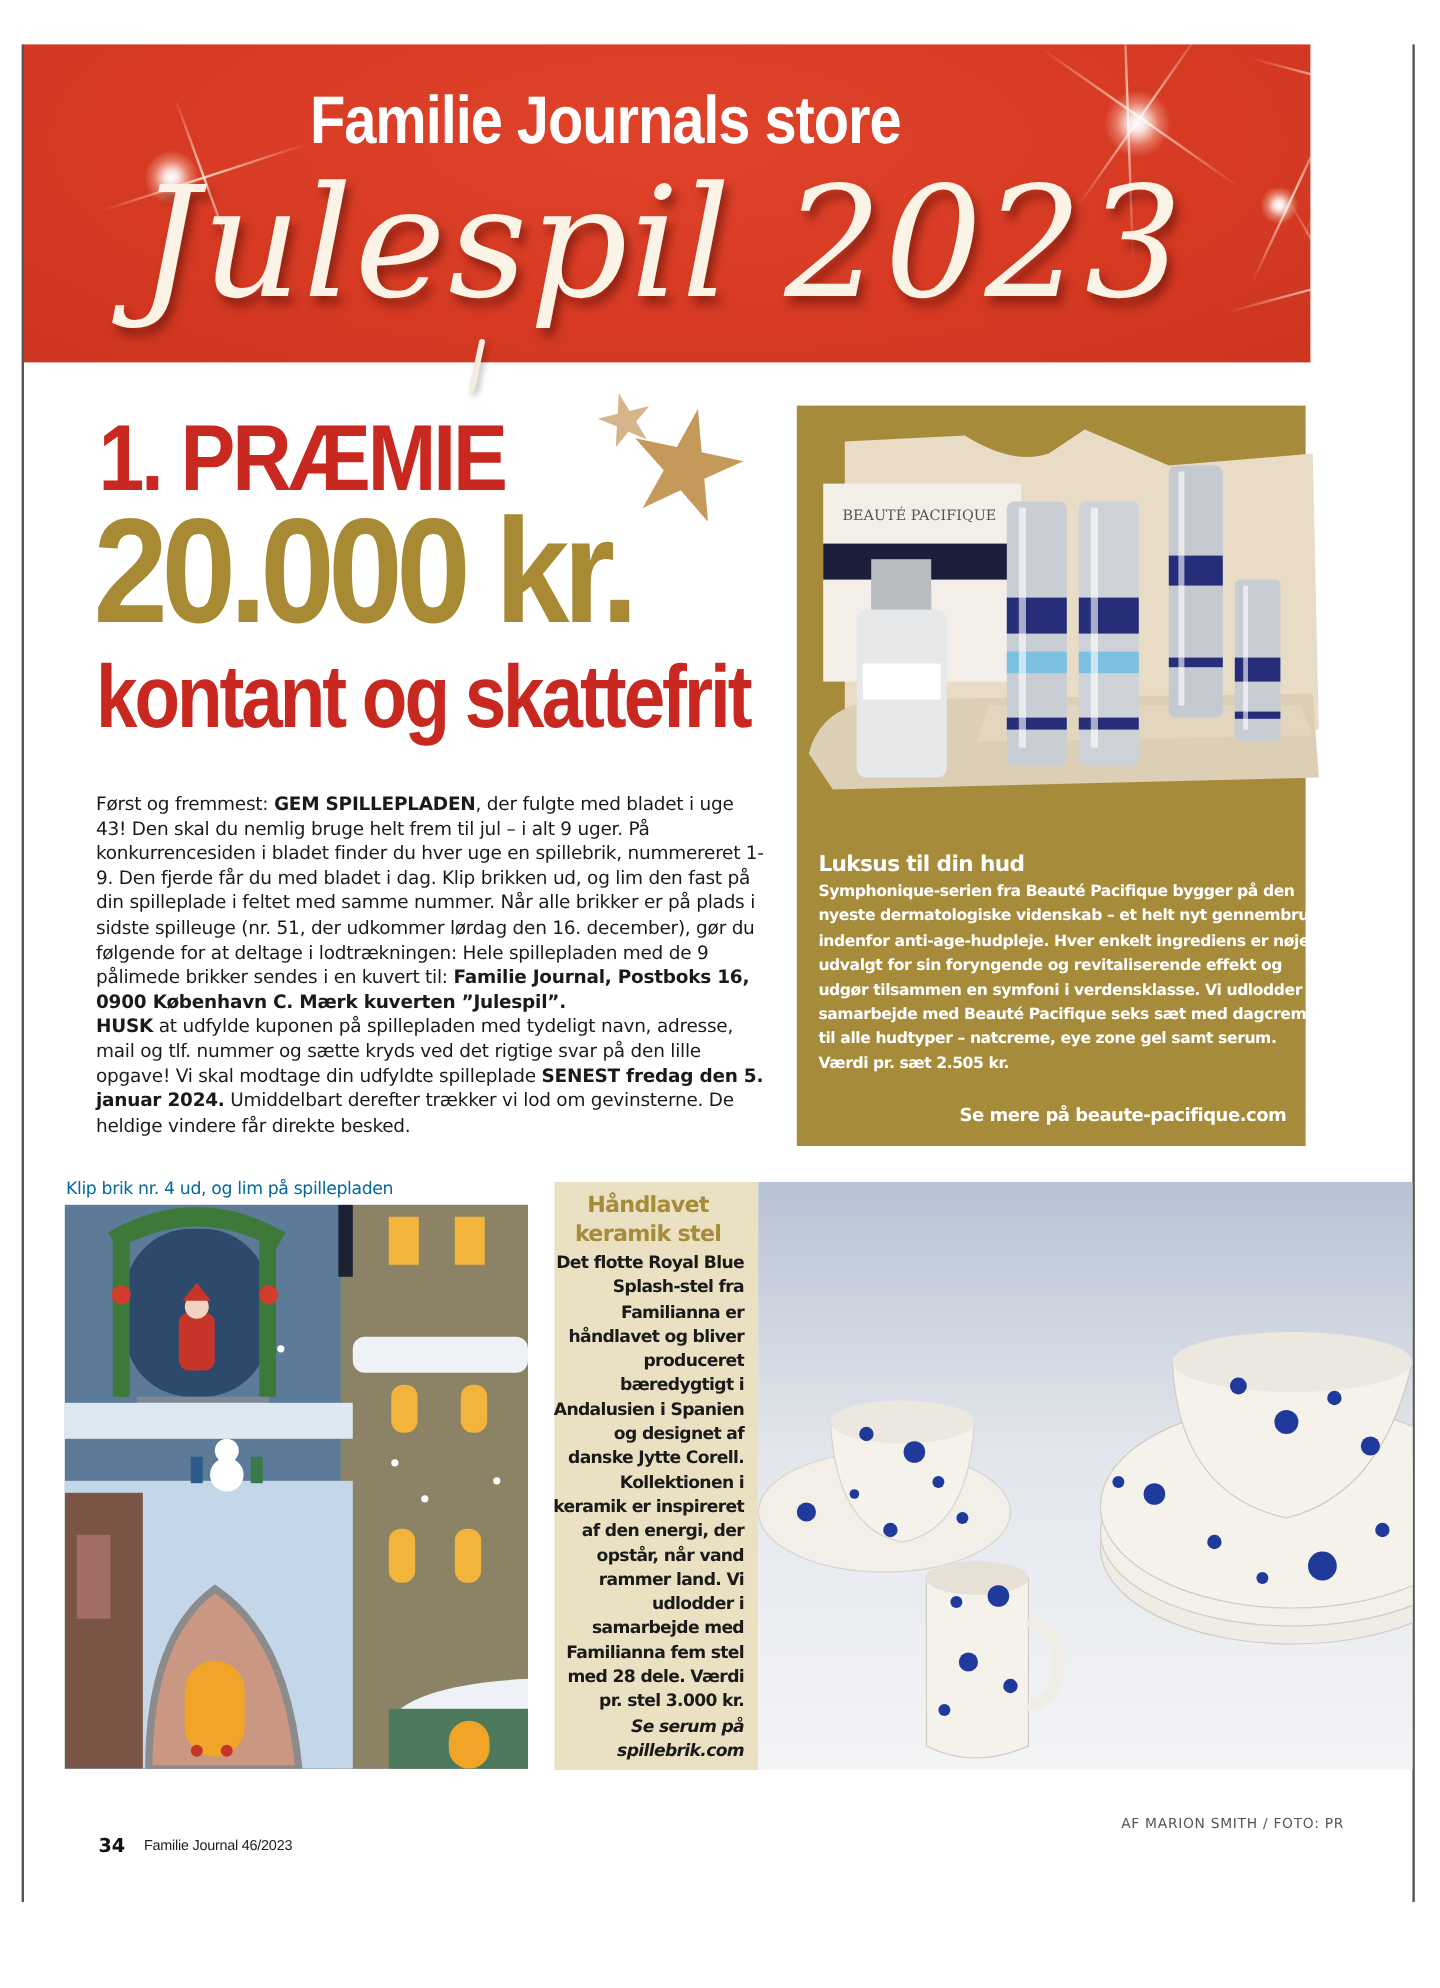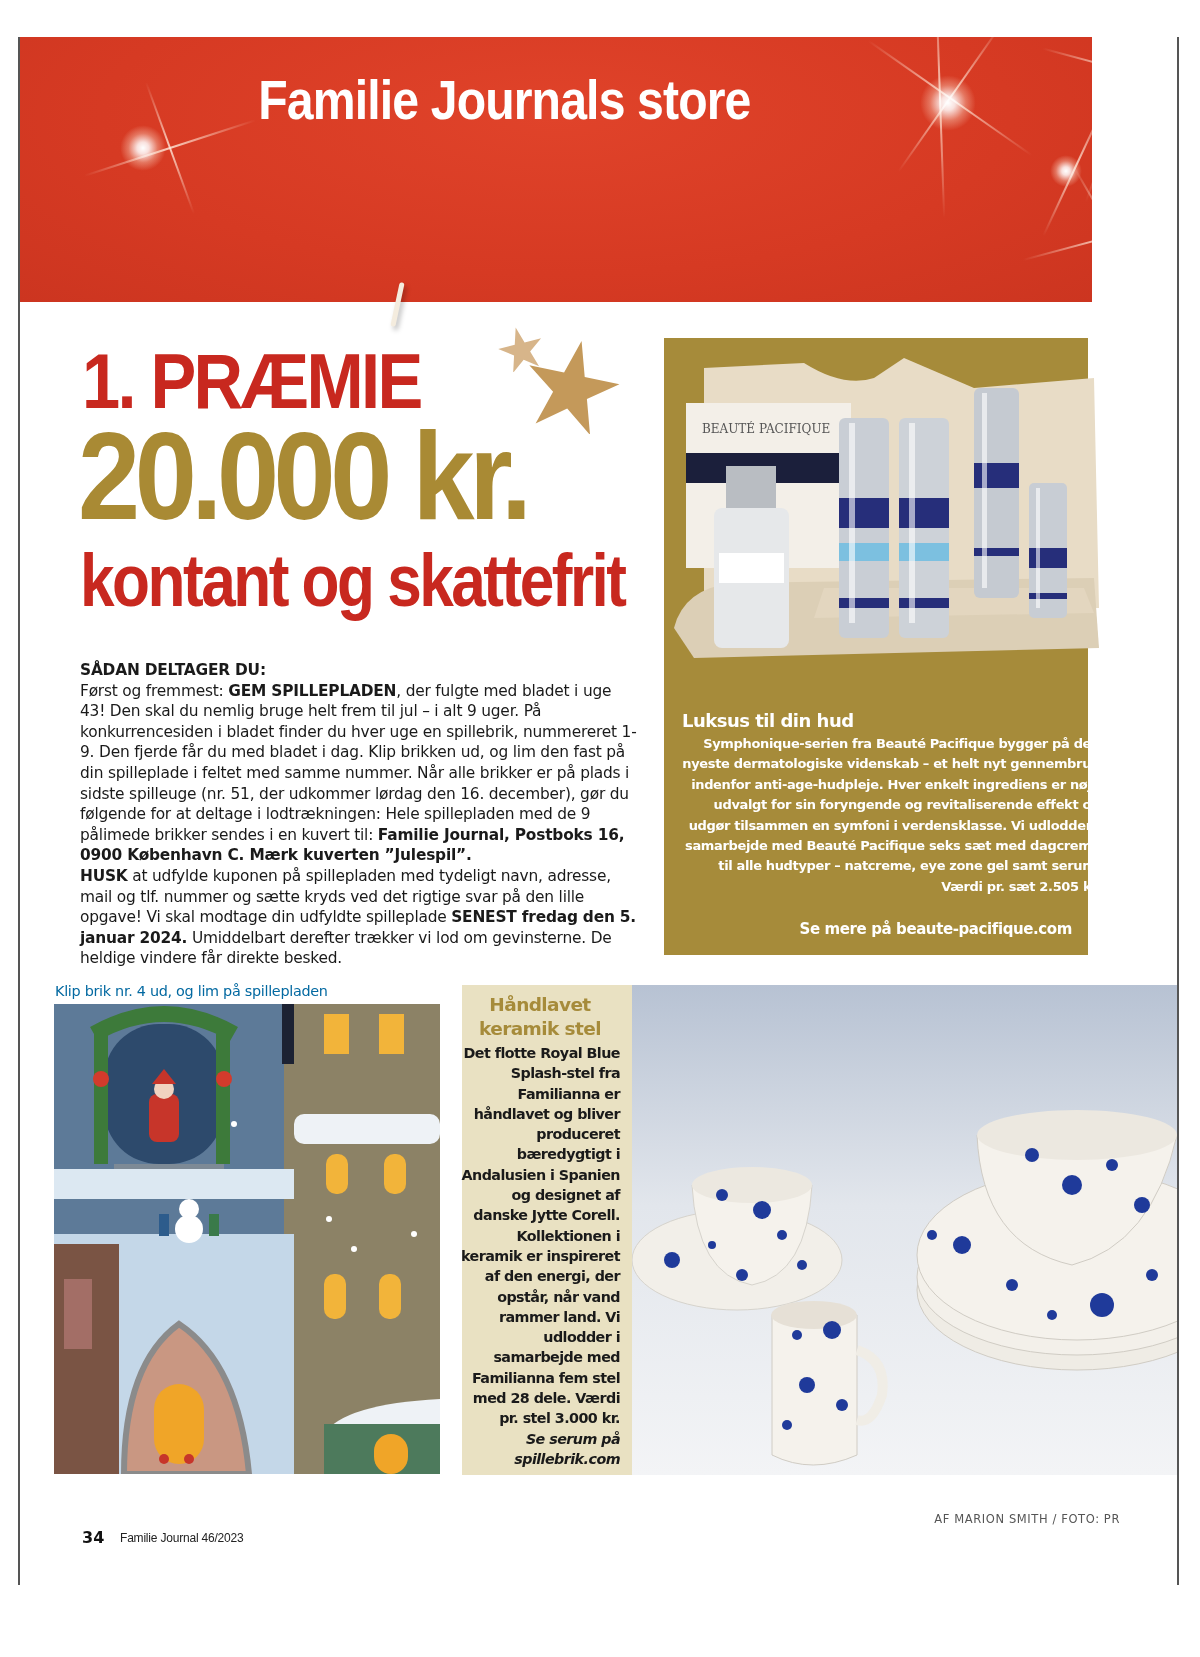--- a/index.html
+++ b/index.html
@@ -32,21 +32,21 @@
     font-size: 74px; color: #c8281f; letter-spacing: -3px; transform: scaleX(0.84); transform-origin: left; }
   .star { position: absolute; }
 
   
   .rules { position: absolute; left: 80px; top: 660px; width: 560px; font-family: "DejaVu Sans", sans-serif;
     font-size: 15.4px; line-height: 20.6px; color: #1a1a1a; letter-spacing: -0.2px; }
   .rules b { font-weight: 700; }
   .rules .heading { font-weight: 700; display: block; }
 
   
-  .gold-box { position: absolute; left: 664px; top: 338px; width: 424px; height: 617px; background: #a68b3a; text-align: right; }
+  .gold-box { position: absolute; left: 664px; top: 338px; width: 424px; height: 617px; background: #a68b3a; }
   .product-photo { position: absolute; left: 10px; top: 10px; width: 430px; height: 345px; }
   .gold-title { position: absolute; left: 18px; top: 372px; font-family: "DejaVu Sans", sans-serif; font-weight: 700;
     font-size: 18px; color: #fff; letter-spacing: -0.5px; }
   .gold-text { position: absolute; left: 18px; top: 396px; width: 418px; font-family: "DejaVu Sans", sans-serif; font-weight: 700;
     font-size: 13px; line-height: 20.4px; color: #fff; letter-spacing: -0.35px; }
   .gold-link { position: absolute; right: 16px; top: 582px; font-family: "DejaVu Sans", sans-serif; font-weight: 700; 
     font-size: 15px; color: #fff; letter-spacing: -0.4px; }
 
   
   .brick-caption { position: absolute; left: 55px; top: 983px; font-family: "DejaVu Sans", sans-serif;
@@ -90,36 +90,36 @@
   <div class="sparkle" style="left:1090px;top:40px;"></div>
 
   <div class="ray" style="left:1000px;top:200px;width:170px;transform:rotate(-15deg);"></div>
   <div class="ray" style="left:1010px;top:200px;width:170px;transform:rotate(60deg);"></div>
   <div class="sparkle" style="left:1072px;top:180px;"></div>
 
   <div class="ray" style="left:980px;top:130px;width:150px;transform:rotate(-65deg);"></div>
   <div class="sparkle" style="left:1030px;top:118px;width:32px;height:32px;"></div>
 
   <div class="banner-top">Familie Journals store</div>
+  <div class="banner-script">Julespil 2023</div>
 </header>
 <div class="script-tail"></div>
 
 <h1 class="h-premie">1. PRÆMIE</h1>
 <div class="h-amount">20.000 kr.</div>
 <div class="h-kontant">kontant og skattefrit</div>
 
 <svg class="star" style="left:498px;top:326px;" width="46" height="46" viewBox="0 0 100 100">
   <polygon points="50,2 61,38 98,38 68,60 79,96 50,74 21,96 32,60 2,38 39,38" fill="#d7b58a" transform="rotate(-14 50 50)"></polygon>
 </svg>
 <svg class="star" style="left:524px;top:338px;" width="96" height="96" viewBox="0 0 100 100">
   <polygon points="50,2 61,38 98,38 68,60 79,96 50,74 21,96 32,60 2,38 39,38" fill="#c4995a" transform="rotate(12 50 50)"></polygon>
 </svg>
 
 <div class="rules">
-  <span class="heading">SÅDAN DELTAGER DU:</span>
   <span>Først og fremmest: </span><b>GEM SPILLEPLADEN</b><span>, der fulgte med bladet i uge 43! Den skal du nemlig bruge helt frem til jul – i alt 9 uger. På konkurrencesiden i bladet finder du hver uge en spillebrik, nummereret 1-9. Den fjerde får du med bladet i dag. Klip brikken ud, og lim den fast på din spilleplade i feltet med samme nummer. Når alle brikker er på plads i sidste spilleuge (nr. 51, der udkommer lørdag den 16. december), gør du følgende for at deltage i lodtrækningen: Hele spillepladen med de 9 pålimede brikker sendes i en kuvert til: </span><b>Familie Journal, Postboks 16, 0900 København C. Mærk kuverten ”Julespil”.</b><br>
   <b>HUSK</b><span> at udfylde kuponen på spillepladen med tydeligt navn, adresse, mail og tlf. nummer og sætte kryds ved det rigtige svar på den lille opgave! Vi skal modtage din udfyldte spilleplade </span><b>SENEST fredag den 5. januar 2024.</b><span> Umiddelbart derefter trækker vi lod om gevinsterne. De heldige vindere får direkte besked.</span>
 </div>
 
 <section class="gold-box">
   <svg class="product-photo" viewBox="0 0 430 345" aria-label="Beauté Pacifique Symphonique product set">
     <path d="M30,20 L130,15 Q170,40 200,30 L230,10 L300,40 L420,30 L425,260 L30,270 Z" fill="#e8dcc6"></path>
     <path d="M0,280 Q10,240 60,235 L420,230 L425,300 L20,310 Z" fill="#dccfb6"></path>
     <path d="M150,240 L410,240 L420,265 L140,270 Z" fill="#e3d6bf"></path>
     <rect x="12" y="55" width="165" height="165" fill="#f3efe8"></rect>

